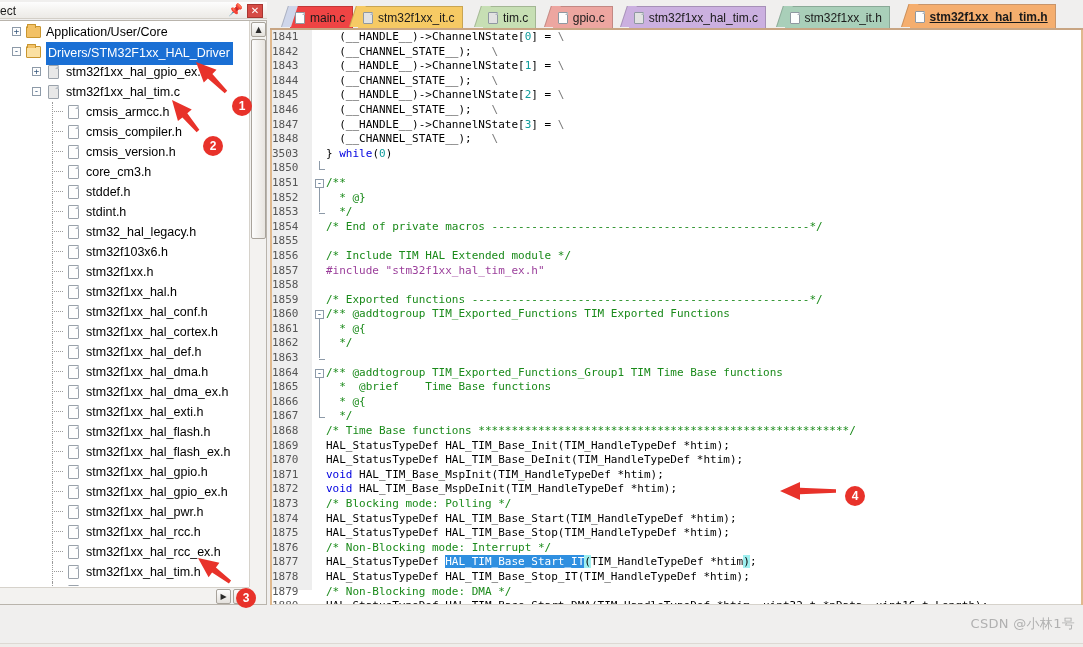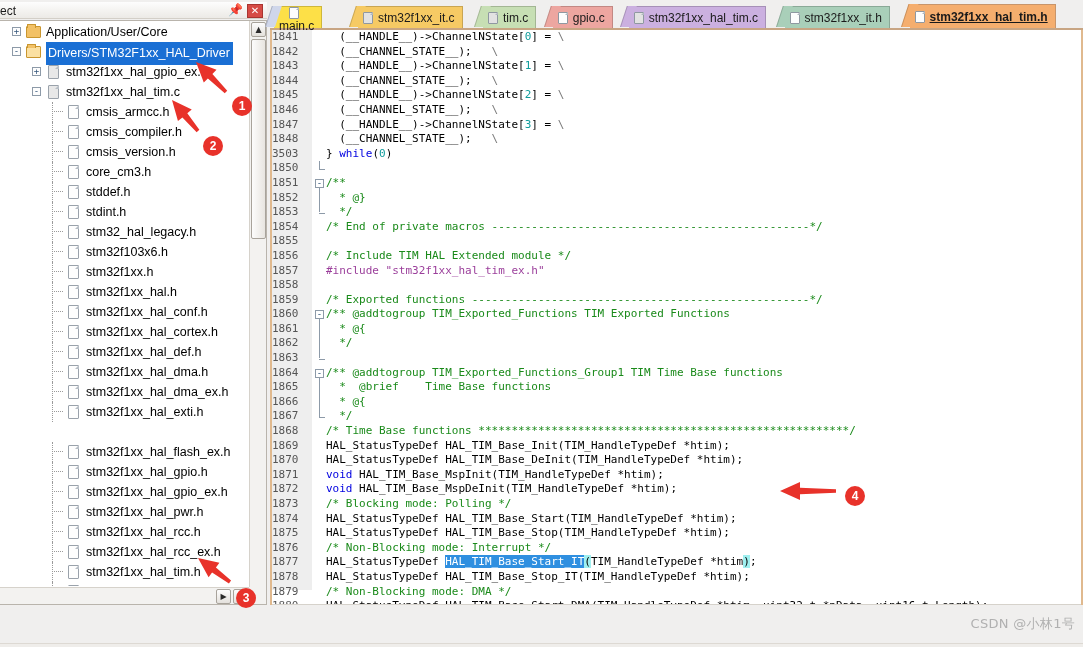--- a/index.html
+++ b/index.html
@@ -395,20 +395,26 @@
             <span class="vline" style="left: 52px; top: 0px; height: 20px;"></span>
             <span class="file-ico" style="left: 68px;"></span>
             <span class="lbl" style="position: absolute; left: 86px;">stm32f1xx_hal_dma_ex.h</span>
           </div>
           <div class="t-row" style="position: absolute; top: 381px; left: 0px; width: 249px;">
             <span class="dashline" style="left: 52px; width: 11px;"></span>
             <span class="vline" style="left: 52px; top: 0px; height: 20px;"></span>
             <span class="file-ico" style="left: 68px;"></span>
             <span class="lbl" style="position: absolute; left: 86px;">stm32f1xx_hal_exti.h</span>
           </div>
+          <div class="t-row" style="position: absolute; top: 401px; left: 0px; width: 249px;">
+            <span class="dashline" style="left: 52px; width: 11px;"></span>
+            <span class="vline" style="left: 52px; top: 0px; height: 20px;"></span>
+            <span class="file-ico" style="left: 68px;"></span>
+            <span class="lbl" style="position: absolute; left: 86px;">stm32f1xx_hal_flash.h</span>
+          </div>
           <div class="t-row" style="position: absolute; top: 421px; left: 0px; width: 249px;">
             <span class="dashline" style="left: 52px; width: 11px;"></span>
             <span class="vline" style="left: 52px; top: 0px; height: 20px;"></span>
             <span class="file-ico" style="left: 68px;"></span>
             <span class="lbl" style="position: absolute; left: 86px;">stm32f1xx_hal_flash_ex.h</span>
           </div>
           <div class="t-row" style="position: absolute; top: 441px; left: 0px; width: 249px;">
             <span class="dashline" style="left: 52px; width: 11px;"></span>
             <span class="vline" style="left: 52px; top: 0px; height: 20px;"></span>
             <span class="file-ico" style="left: 68px;"></span>
@@ -470,21 +476,21 @@
         <div class="bsep" style="left: 117px;"></div>
         <div class="btab" style="left: 122px;"><span class="gl">{}</span><span>Functions</span></div>
         <div class="bsep" style="left: 185px;"></div>
         <div class="btab" style="left: 190px;"><span class="gl">()</span><span>Templates</span></div>
       </div>
   </div>
 
   <div id="editor-wrap">
     <div id="tabbar">
       <div id="tabbar-line"></div>
-    <div class="etab" style="left: 4px; background: #fde047; flex-direction: column;">
+    <div class="etab" style="left: 20px; background: #ef4444;">
           <span class="slant" style="background: rgb(207, 214, 234);"></span>
           <span class="ti"></span>
           <span class="tl">main.c</span>
         </div>
         <div class="etab" style="left: 87.9px; background: rgb(246, 202, 100);">
           <span class="slant" style="background: rgb(246, 202, 100);"></span>
           <span class="ti sh"></span>
           <span class="tl">stm32f1xx_it.c</span>
         </div>
         <div class="etab" style="left: 213px; background: rgb(199, 223, 180);">

